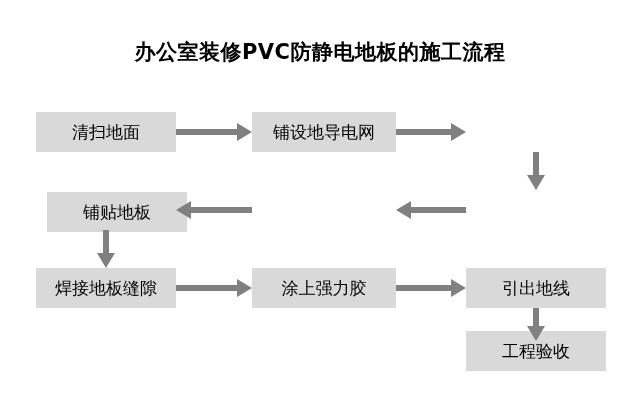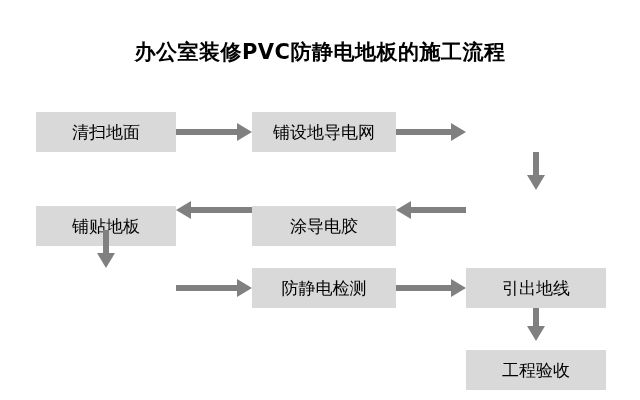--- a/index.html
+++ b/index.html
@@ -41,23 +41,23 @@
     box-sizing: border-box;
     white-space: nowrap;
     line-height: 1;
   }
   
   .col1 { left: 36px;  width: 140px; }
   .col2 { left: 252px; width: 144px; }
   .col3 { left: 466px; width: 140px; }
   
   .row1 { top: 112px; height: 40px; }
-  .row2 { top: 206px; height: 40px; }
+  .row2 { top: 192px; height: 40px; margin-left: 11px; }
   .row3 { top: 268px; height: 40px; }
-  .row4 { top: 350px; height: 40px; }
+  .row4 { top: 331px; height: 40px; }
 
   
   .conn {
     position: absolute;
   }
   .h-line {
     position: absolute;
     height: 6px;
     background: #808080;
   }
@@ -102,38 +102,38 @@
     <div class="h-line" style="left:176px; top:129px; width:61px;"></div>
     <div class="arrow-right" style="left:237px; top:123px;"></div>
   </div>
 
   <div class="conn">
     <div class="h-line" style="left:396px; top:129px; width:55px;"></div>
     <div class="arrow-right" style="left:451px; top:123px;"></div>
   </div>
 
   <div class="node col1 row2">铺贴地板</div>
-  <div class="node col2 row2">涂导电胶</div>
 
   <div class="conn">
     <div class="v-line" style="left:533px; top:152px; height:23px;"></div>
     <div class="arrow-down" style="left:527px; top:175px;"></div>
   </div>
 
   <div class="conn">
     <div class="h-line" style="left:411px; top:207px; width:55px;"></div>
     <div class="arrow-left" style="left:396px; top:201px;"></div>
   </div>
 
   <div class="conn">
     <div class="h-line" style="left:191px; top:207px; width:61px;"></div>
     <div class="arrow-left" style="left:176px; top:201px;"></div>
   </div>
 
-  <div class="node col2 row3">防静电检测</div>
+  <div class="node col1 row3">焊接地板缝隙</div>
+  <div class="node col2 row3">涂上强力胶</div>
   <div class="node col3 row3">引出地线</div>
 
   <div class="conn">
     <div class="v-line" style="left:103px; top:230px; height:23px;"></div>
     <div class="arrow-down" style="left:97px; top:253px;"></div>
   </div>
 
   <div class="conn">
     <div class="h-line" style="left:176px; top:285px; width:61px;"></div>
     <div class="arrow-right" style="left:237px; top:279px;"></div>

